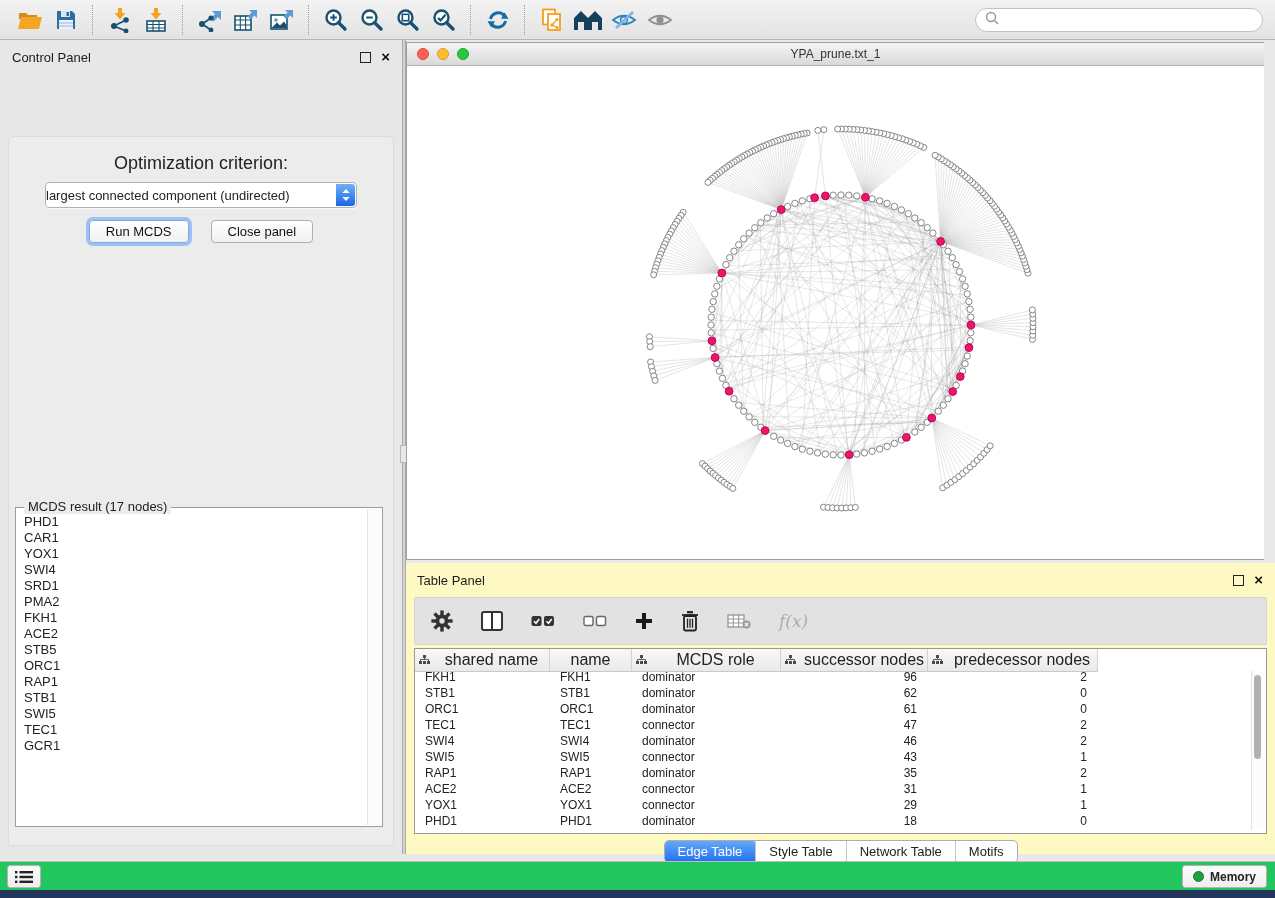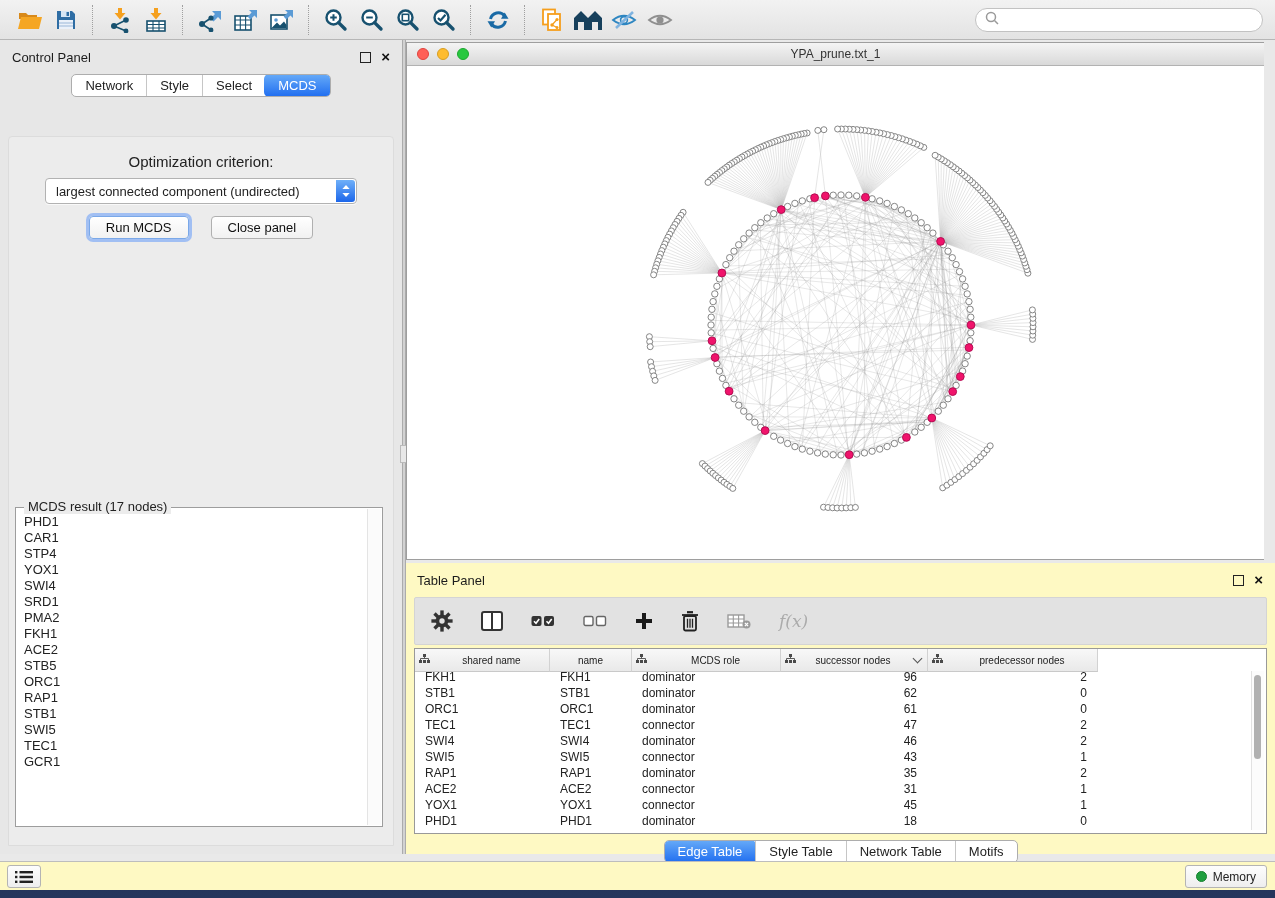--- a/index.html
+++ b/index.html
@@ -26,23 +26,23 @@
   .win-btns{margin-left:auto;display:flex;gap:10px;align-items:center;}
   .float-btn{width:9px;height:9px;border:1.6px solid #222;display:inline-block;}
   .close-btn{font-size:15px;font-weight:bold;color:#111;line-height:10px;}
   .seg-tabs{display:inline-flex;background:#fff;border:1px solid #adadad;border-radius:5px;overflow:hidden;}
   .seg-tab{font-size:13px;padding:3px 13px;border-left:1px solid #c6c6c6;color:#222;cursor:default;white-space:nowrap;}
   .seg-tab:first-child{border-left:none;}
   .seg-tab.active{background:linear-gradient(#67abf8,#1f6df0);color:#fff;margin:-1px;padding:4px 14px;border-radius:5px;border-left:none;}
   .cp-tabsrow{display:flex;justify-content:center;margin-top:4px;}
   .cp-body{position:absolute;left:8px;right:8px;top:96px;bottom:8px;background:#ececec;
     border:1px solid #dcdcdc;border-radius:4px 4px 0 0;}
-  .opt-label{text-align:center;font-size:15px;margin-top:16px;}
+  .opt-label{text-align:center;font-size:18px;margin-top:16px;}
   .dropdown{margin:8px 36px 0;height:24px;background:#fff;border:1px solid #b2b2b2;border-radius:4px;
-    display:flex;align-items:center;padding-left:10px;font-size:13px;position:relative;box-shadow:0 1px 0 rgba(255,255,255,.7);}
+    display:flex;align-items:center;font-size:13px;position:relative;box-shadow:0 1px 0 rgba(255,255,255,.7);}
   .dd-spinner{position:absolute;right:1px;top:1px;bottom:1px;width:19px;border-radius:0 3px 3px 0;
     background:linear-gradient(#6fb0f9,#1c66ea);display:flex;align-items:center;justify-content:center;}
   .btn-row{display:flex;justify-content:center;gap:22px;margin-top:12px;}
   .mac-btn{background:linear-gradient(#ffffff,#f1f1f1);border:1px solid #b0b0b0;border-radius:4px;
     font-size:13px;padding:3px 16px;color:#111;}
   .mac-btn.focus{box-shadow:0 0 0 3px rgba(100,155,250,.55);border-color:#7aa8e8;}
   .result-box{position:absolute;left:6px;right:10px;top:370px;bottom:18px;border:1px solid #9d9d9d;background:#fff;}
   .result-legend{position:absolute;top:-9px;left:8px;background:#ececec;padding:0 4px;font-size:13px;}
   .result-list{position:absolute;left:1px;top:6px;bottom:1px;right:14px;overflow:hidden;padding-left:7px;font-size:13px;}
   .result-item{height:16px;line-height:16px;}
@@ -69,34 +69,34 @@
   
   .table-panel{position:absolute;left:406px;top:563px;right:0;bottom:36px;background:#fef9c3;}
   .tp-toolbar{margin:4px 8px 3px;height:46px;background:#e2e2e2;border:1px solid #d4d4d4;border-radius:2px;
     display:flex;align-items:center;gap:28px;padding:0 16px;}
   .tp-icon{display:flex;align-items:center;justify-content:center;height:30px;}
   .fx-label{font-family:"DejaVu Serif","Liberation Serif",serif;font-style:italic;font-size:17px;color:#ababab;}
   .dtable{position:relative;margin:0 8px;background:#fff;border:1px solid #999;height:186px;box-sizing:border-box;overflow:hidden;}
   .thead,.trow{display:grid;grid-template-columns:135px 82px 149px 147px 170px 1fr 15px;}
   .thead{height:20px;}
   .th{background:linear-gradient(#f8f8f8,#e9e9e9);border-right:1px solid #d2d2d2;border-bottom:1px solid #c9c9c9;
-    font-size:10px;display:flex;align-items:center;padding:11px 4px;gap:8px;overflow:hidden;}
+    font-size:16px;display:flex;align-items:center;padding:11px 4px;gap:8px;overflow:hidden;}
   .th .lbl{flex:1;text-align:center;white-space:nowrap;}
   .th.filler{background:#fff;border-right:none;border-bottom:none;}
   .trow{height:16px;font-size:12px;}
   .td{padding:0 10px;display:flex;align-items:center;white-space:nowrap;overflow:hidden;}
   .td.num{justify-content:flex-end;padding-right:11px;}
   .sort-chevron{width:6px;height:6px;border-left:1.5px solid #555;border-bottom:1.5px solid #555;
     transform:rotate(-45deg);margin:-3px 2px 0 4px;flex:none;}
   .tbl-sb{position:absolute;top:22px;bottom:3px;right:2px;width:12px;background:#fcfcfc;border-left:1px solid #e2e2e2;}
   .tbl-thumb{position:absolute;left:2px;top:4px;width:7px;height:84px;background:#b1b1b1;border-radius:4px;}
   .tp-tabsrow{display:flex;justify-content:center;margin-top:6px;}
 
   
-  .status-bar{position:absolute;left:0;right:0;bottom:0;height:28px;background:#fef9c3;border-top:1px solid #bdbdbd;}
+  .status-bar{position:absolute;left:0;right:0;bottom:0;height:28px;background:#22c55e;border-top:1px solid #bdbdbd;font-weight:bold;}
   .sb-left-btn{position:absolute;left:7px;top:3px;width:32px;height:21px;background:linear-gradient(#fdfdfd,#eee);
     border:1px solid #b4b4b4;border-radius:3px;display:flex;align-items:center;justify-content:center;}
   .memory-btn{position:absolute;right:8px;top:3px;height:21px;background:linear-gradient(#fdfdfd,#eee);
     border:1px solid #b4b4b4;border-radius:3px;display:flex;align-items:center;gap:6px;padding:0 10px;font-size:12px;}
   .mem-dot{width:11px;height:11px;border-radius:50%;background:#1e9e3e;border:1px solid #15802f;box-sizing:border-box;}
 </style>
 </head>
 <body>
 
 <div class="app">
@@ -244,28 +244,20 @@
     </div>
   </div>
 
   <div class="control-panel">
     <div class="cp-titlerow">
       <span class="panel-title">Control Panel</span>
       <span class="win-btns">
         <span class="float-btn"></span>
         <span class="close-btn">×</span>
       </span>
-    </div>
-    <div class="cp-tabsrow">
-      <div class="seg-tabs">
-        <span class="seg-tab">Network</span>
-        <span class="seg-tab">Style</span>
-        <span class="seg-tab">Select</span>
-        <span class="seg-tab active">MCDS</span>
-      </div>
     </div>
     <div class="cp-body">
       <div class="opt-label">Optimization criterion:</div>
       <div class="dropdown">
         <span>largest connected component (undirected)</span>
         <span class="dd-spinner">
             <svg width="10" height="14" viewBox="0 0 10 14">
               <path d="M5 1 L8.6 5 H1.4 Z" fill="#fff"></path>
               <path d="M5 13 L1.4 9 H8.6 Z" fill="#fff"></path>
             </svg>
@@ -273,21 +265,20 @@
       </div>
       <div class="btn-row">
         <button class="mac-btn focus">Run MCDS</button>
         <button class="mac-btn">Close panel</button>
       </div>
       <div class="result-box">
         <span class="result-legend">MCDS result (17 nodes)</span>
         <div class="result-list" id="result-list">
             <div class="result-item">PHD1</div>
             <div class="result-item">CAR1</div>
-            <div class="result-item">STP4</div>
             <div class="result-item">YOX1</div>
             <div class="result-item">SWI4</div>
             <div class="result-item">SRD1</div>
             <div class="result-item">PMA2</div>
             <div class="result-item">FKH1</div>
             <div class="result-item">ACE2</div>
             <div class="result-item">STB5</div>
             <div class="result-item">ORC1</div>
             <div class="result-item">RAP1</div>
             <div class="result-item">STB1</div>
@@ -1207,21 +1198,21 @@
             <div class="td">connector</div>
             <div class="td num">31</div>
             <div class="td num">1</div>
             <div class="td"></div>
             <div class="td"></div>
           </div>
           <div class="trow">
             <div class="td">YOX1</div>
             <div class="td">YOX1</div>
             <div class="td">connector</div>
-            <div class="td num">45</div>
+            <div class="td num">29</div>
             <div class="td num">1</div>
             <div class="td"></div>
             <div class="td"></div>
           </div>
           <div class="trow">
             <div class="td">PHD1</div>
             <div class="td">PHD1</div>
             <div class="td">dominator</div>
             <div class="td num">18</div>
             <div class="td num">0</div>

